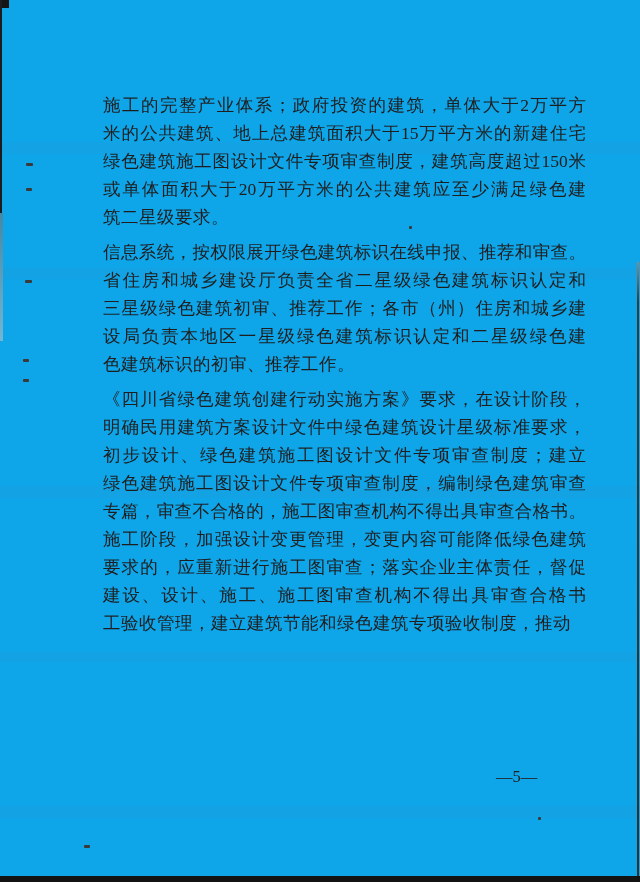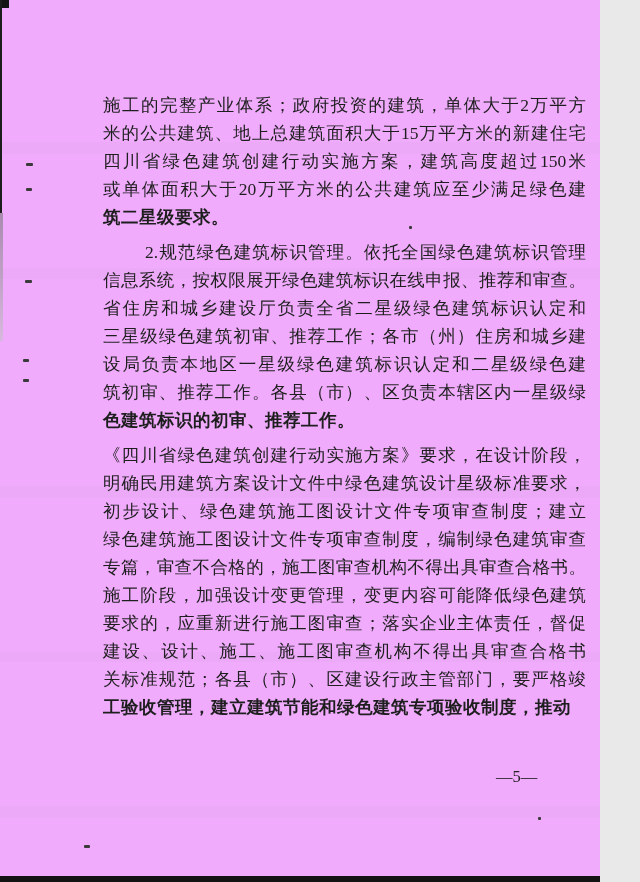--- a/index.html
+++ b/index.html
@@ -4,26 +4,25 @@
 <style>
   html, body {
     margin: 0;
     padding: 0;
     width: 640px;
     height: 882px;
     background: #e9e9e9;
   }
   .page {
     position: relative;
-    width: 572px;
+    width: 640px;
     height: 882px;
-    background: #f0abfc;
+    background: #0ea5e9;
     overflow: hidden;
     font-family: "Liberation Serif", "DejaVu Serif", serif;
-    padding-left: 28px;
   }
   
   .scan-band {
     position: absolute;
     left: 0;
     width: 640px;
     background: rgba(140,140,140,0.045);
     pointer-events: none;
   }
   .textblock {
@@ -42,21 +41,20 @@
     font-size: 17.5px;
     text-align: justify;
     text-align-last: justify;
     -moz-text-align-last: justify;
     text-rendering: optimizeLegibility;
   }
   .line.last {
     text-align-last: left;
     -moz-text-align-last: left;
     letter-spacing: 0.5px;
-    font-weight: bold;
   }
   .line.indent {
     text-indent: 42px;
   }
   .pagenum {
     position: absolute;
     left: 496px;
     top: 767px;
     width: 90px;
     font-size: 16.5px;
@@ -82,43 +80,40 @@
   <div class="scan-band" style="top:142px;height:12px;"></div>
   <div class="scan-band" style="top:268px;height:11px;"></div>
   <div class="scan-band" style="top:486px;height:12px;"></div>
   <div class="scan-band" style="top:652px;height:10px;"></div>
   <div class="scan-band" style="top:806px;height:12px;"></div>
 
   <div class="textblock">
       <div class="para">
         <div class="line">施工的完整产业体系；政府投资的建筑，单体大于2万平方</div>
         <div class="line">米的公共建筑、地上总建筑面积大于15万平方米的新建住宅</div>
-        <div class="line">四川省绿色建筑创建行动实施方案，建筑高度超过150米</div>
+        <div class="line">绿色建筑施工图设计文件专项审查制度，建筑高度超过150米</div>
         <div class="line">或单体面积大于20万平方米的公共建筑应至少满足绿色建</div>
         <div class="line last">筑二星级要求。</div>
       </div>
       <div class="para">
-        <div class="line indent">2.规范绿色建筑标识管理。依托全国绿色建筑标识管理</div>
         <div class="line">信息系统，按权限展开绿色建筑标识在线申报、推荐和审查。</div>
         <div class="line">省住房和城乡建设厅负责全省二星级绿色建筑标识认定和</div>
         <div class="line">三星级绿色建筑初审、推荐工作；各市（州）住房和城乡建</div>
         <div class="line">设局负责本地区一星级绿色建筑标识认定和二星级绿色建</div>
-        <div class="line">筑初审、推荐工作。各县（市）、区负责本辖区内一星级绿</div>
         <div class="line last">色建筑标识的初审、推荐工作。</div>
       </div>
       <div class="para">
         <div class="line">《四川省绿色建筑创建行动实施方案》要求，在设计阶段，</div>
         <div class="line">明确民用建筑方案设计文件中绿色建筑设计星级标准要求，</div>
         <div class="line">初步设计、绿色建筑施工图设计文件专项审查制度；建立</div>
         <div class="line">绿色建筑施工图设计文件专项审查制度，编制绿色建筑审查</div>
         <div class="line">专篇，审查不合格的，施工图审查机构不得出具审查合格书。</div>
         <div class="line">施工阶段，加强设计变更管理，变更内容可能降低绿色建筑</div>
         <div class="line">要求的，应重新进行施工图审查；落实企业主体责任，督促</div>
         <div class="line">建设、设计、施工、施工图审查机构不得出具审查合格书</div>
-        <div class="line">关标准规范；各县（市）、区建设行政主管部门，要严格竣</div>
         <div class="line last">工验收管理，建立建筑节能和绿色建筑专项验收制度，推动</div>
       </div>
     </div>
 
   <div class="pagenum">—5—</div>
 
   <div class="art corner-tl"></div>
   <div class="art edge-left-dark"></div>
   <div class="art edge-left-gray"></div>
   <div class="art edge-right"></div>

